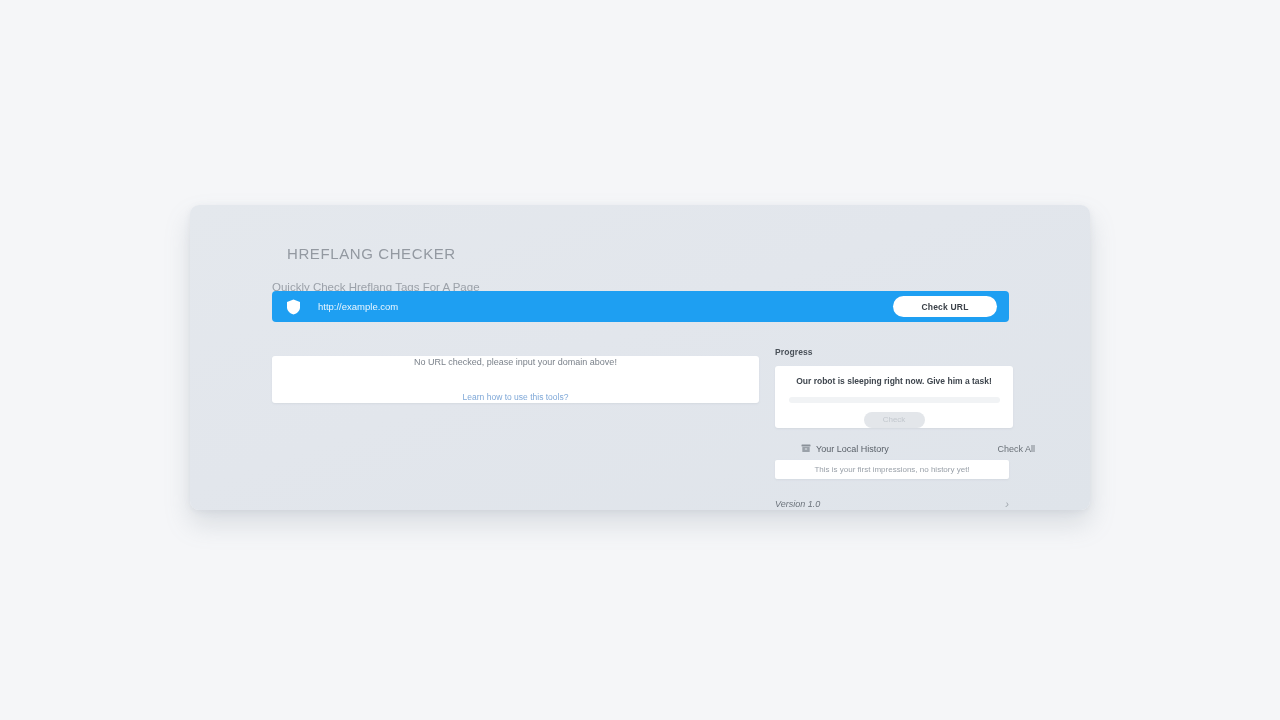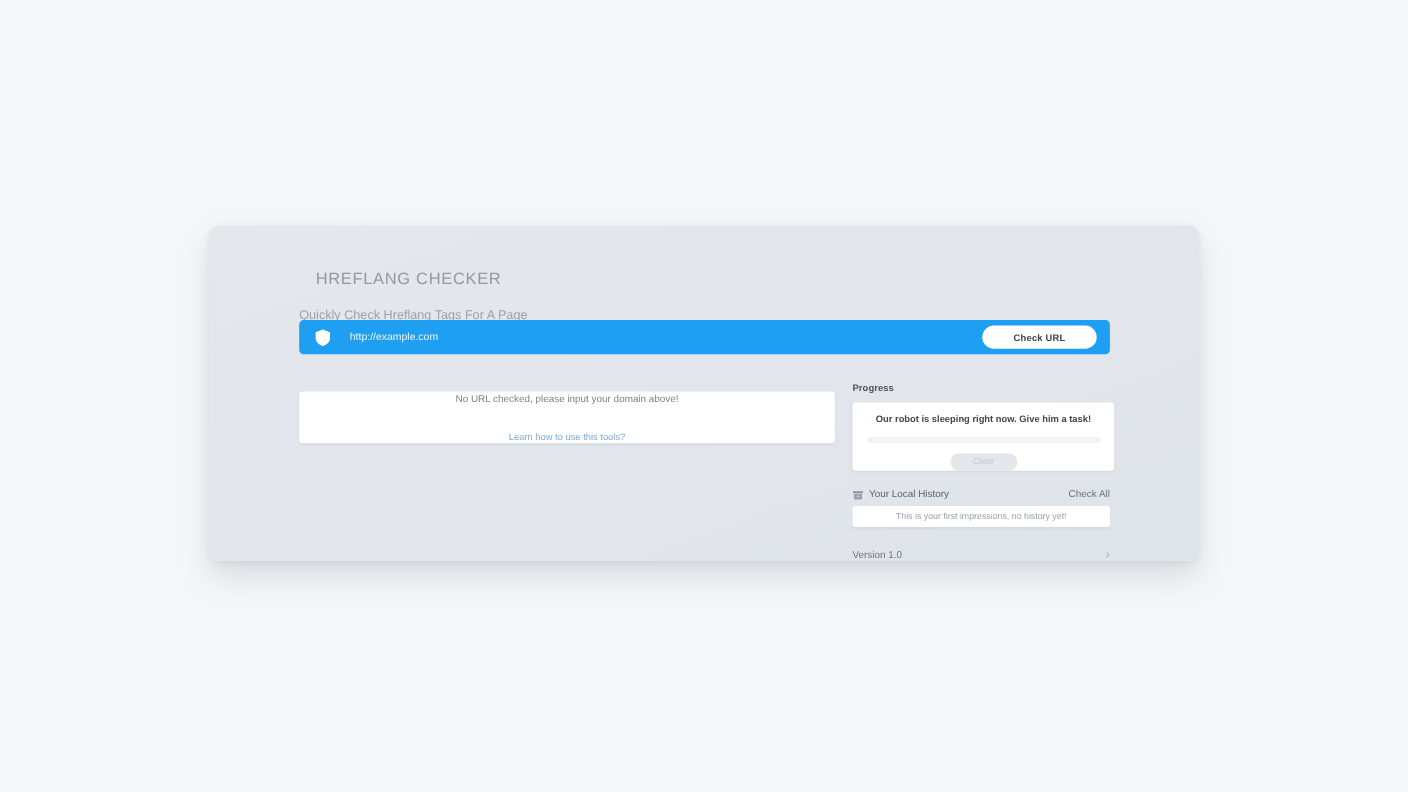--- a/index.html
+++ b/index.html
@@ -180,25 +180,25 @@
     background: #e3e6ea;
     color: #c3c8ce;
     font-size: 8px;
     font-family: "Liberation Sans", sans-serif;
     cursor: default;
   }
 
   
   #history-header {
     position: absolute;
-    left: 503px;
+    left: 529px;
     top: 215px;
     width: 234px;
     display: flex;
-    align-items: flex-end;
+    align-items: flex-start;
   }
   #history-icon {
     width: 10px;
     height: 10px;
     margin-right: 5px;
     flex: none;
     display: block;
   }
   #history-title {
     font-size: 9px;
@@ -231,20 +231,21 @@
     color: #9aa1a9;
   }
 
   #version-row {
     position: absolute;
     left: 503px;
     top: 270px;
     width: 234px;
     display: flex;
     align-items: center;
+    font-style: italic;
   }
   #version-label {
     font-size: 9px;
     color: #6d747c;
     flex: 1;
     line-height: 12px;
   }
   #version-chevron-icon {
     font-size: 11px;
     color: #a2a8af;
@@ -276,21 +277,21 @@
       </div>
     </div>
 
     <div id="progress-column">
       <div class="section-label">Progress</div>
       <div id="progress-box">
         <div id="progress-status-text">Our robot is sleeping right now. Give him a task!</div>
         <div id="progress-bar-track">
           <div id="progress-bar-fill" style="width: 0%;"></div>
         </div>
-        <button id="cancel-button" disabled="">Clear</button>
+        <button id="cancel-button" disabled="">Check</button>
       </div>
     </div>
 
     <div id="history-header">
       <svg id="history-icon" viewBox="0 0 10 10">
         <rect x="0.5" y="1.5" width="9" height="2" rx="0.4" fill="#8a9199"></rect>
         <rect x="1.3" y="4" width="7.4" height="5" rx="0.5" fill="#9aa1a9"></rect>
         <rect x="3.7" y="5.6" width="2.6" height="0.9" rx="0.4" fill="#e4e8ed"></rect>
       </svg>
       <span id="history-title">Your Local History</span>

